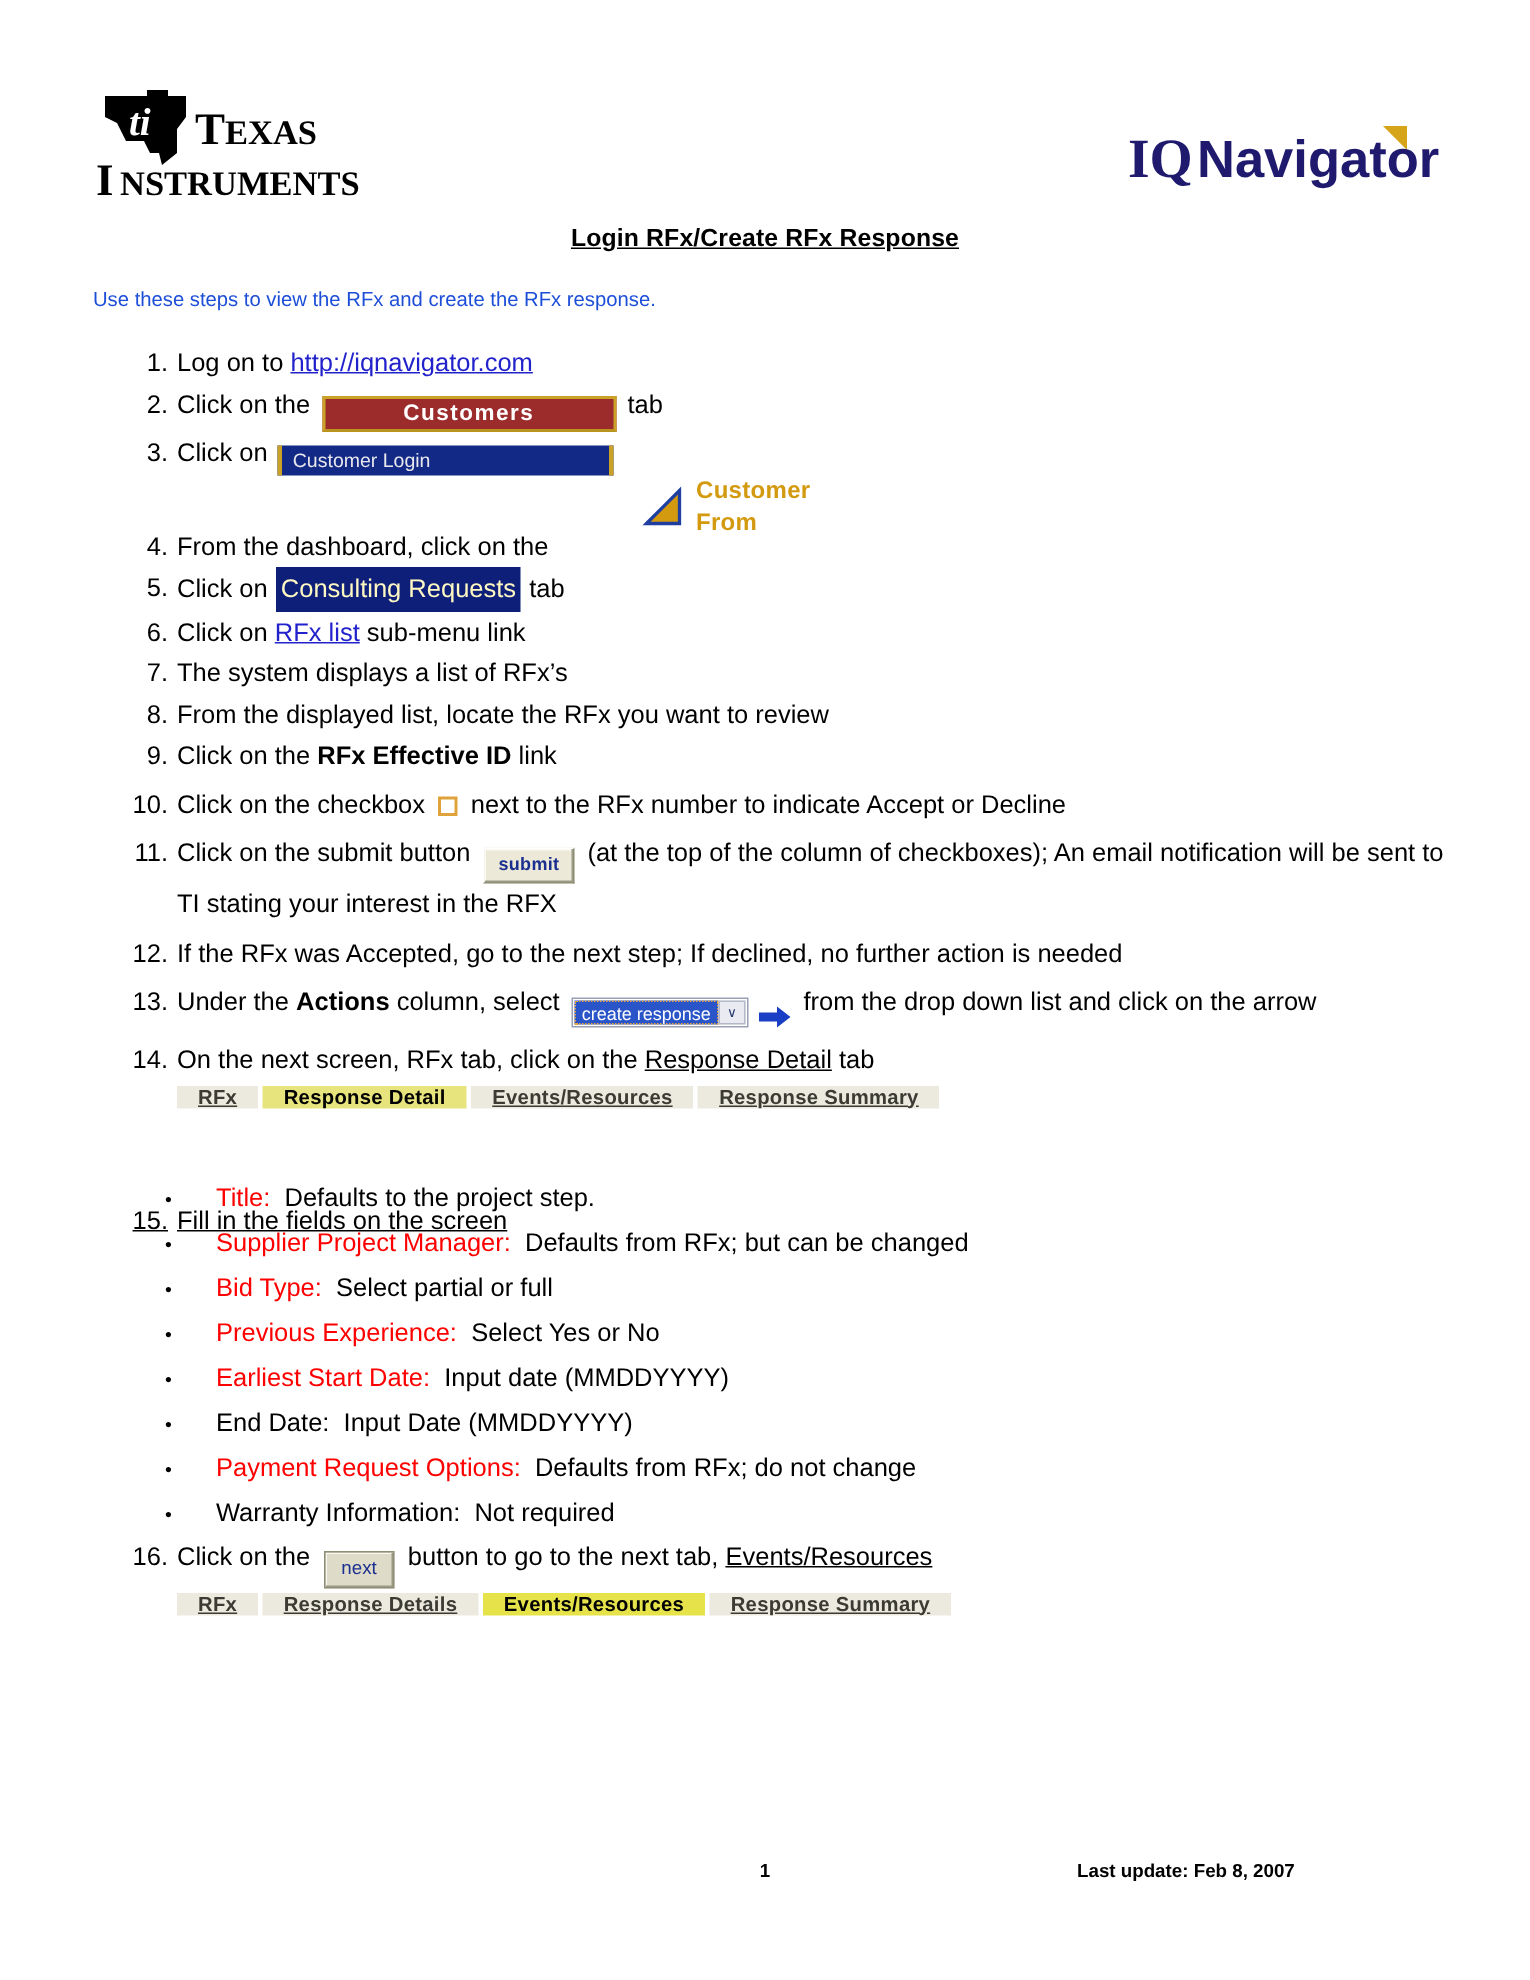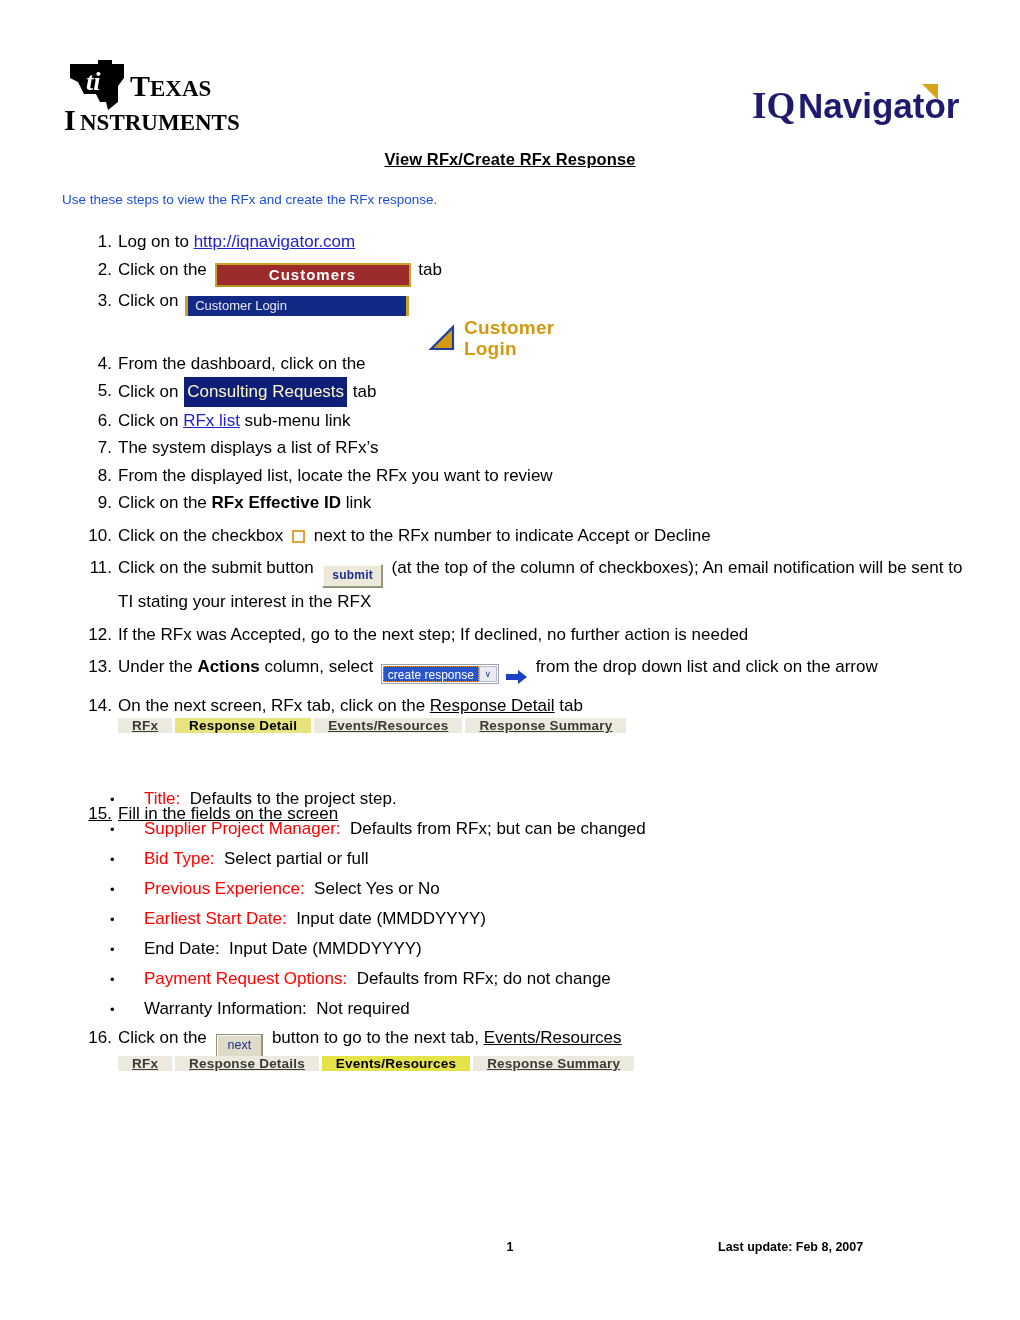--- a/index.html
+++ b/index.html
@@ -154,21 +154,21 @@
     display: flex;
     align-items: center;
     gap: 6px;
   }
   .w-customer-login-graphic .sail {
     width: 30px;
     height: 30px;
     flex: 0 0 30px;
   }
   .w-customer-login-graphic .cl-text {
-    font-size: 19px;
+    font-size: 16px;
     font-weight: bold;
     color: #d39a10;
     line-height: 21px;
     letter-spacing: 0.2px;
   }
 
   
   .w-highlight-nav {
     display: inline-block;
     background: #0e1f7a;
@@ -268,21 +268,21 @@
     vertical-align: middle;
     margin-left: 7px;
     width: 22px;
     height: 16px;
   }
 
   
   .tabstrip {
     position: absolute;
     display: flex;
-    align-items: flex-start;
+    align-items: center;
     gap: 3px;
     height: 26px;
     font-size: 13.5px;
   }
   .tabstrip .tab {
     background: #eceade;
     color: #3b3b33;
     display: flex;
     align-items: center;
     justify-content: center;
@@ -374,21 +374,21 @@
     <div class="iq-logo">
       <svg width="212" height="46" viewBox="0 0 212 46" xmlns="http://www.w3.org/2000/svg">
 
         <path d="M170 2 L186 2 L186 18 Z" fill="#d6a419"></path>
         <text x="0" y="36" font-family="'Liberation Serif', serif" font-size="37" font-weight="bold" fill="#1f1a6e">IQ</text>
         <text x="46" y="36" font-family="'Liberation Sans', sans-serif" font-size="35" font-weight="bold" fill="#1f1a6e">Navigator</text>
       </svg>
     </div>
   </div>
 
-  <div class="doc-title">View RFx/Create RFx Response</div>
+  <div class="doc-title">Login RFx/Create RFx Response</div>
 
   <div class="intro">Use these steps to view the RFx and create the RFx response.</div>
 
   <div class="steps">
 
     <div class="step">
       <span class="num">1.</span>
       <span class="body"><span>Log on to </span><a class="link" href="#">http://iqnavigator.com</a></span>
     </div>
 
@@ -461,21 +461,21 @@
   </div>
 
   <div class="w-customer-login-graphic">
     <span class="sail">
       <svg width="30" height="30" viewBox="0 0 30 30" xmlns="http://www.w3.org/2000/svg">
         <path d="M3 26 L25 4 L25 26 Z" fill="#d39a10" stroke="#1f3fa0" stroke-width="2.2"></path>
       </svg>
     </span>
     <span class="cl-text">
       <span>Customer</span><br>
-      <span>Login</span>
+      <span>From</span>
     </span>
   </div>
 
   <div class="tabstrip" id="tabstrip-1">
     <div class="tab">RFx</div>
     <div class="tab active">Response Detail</div>
     <div class="tab">Events/Resources</div>
     <div class="tab">Response Summary</div>
   </div>
 

